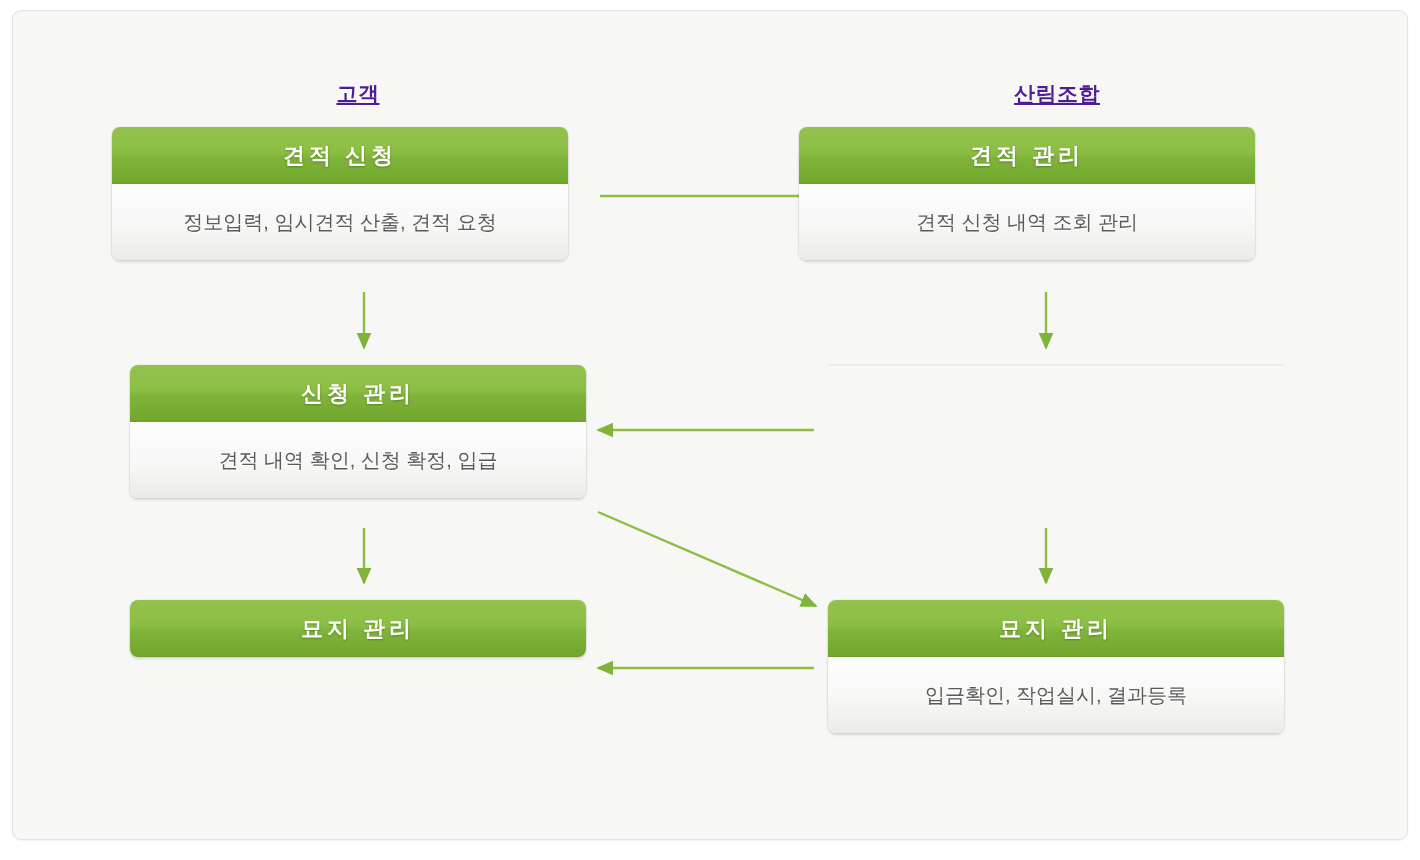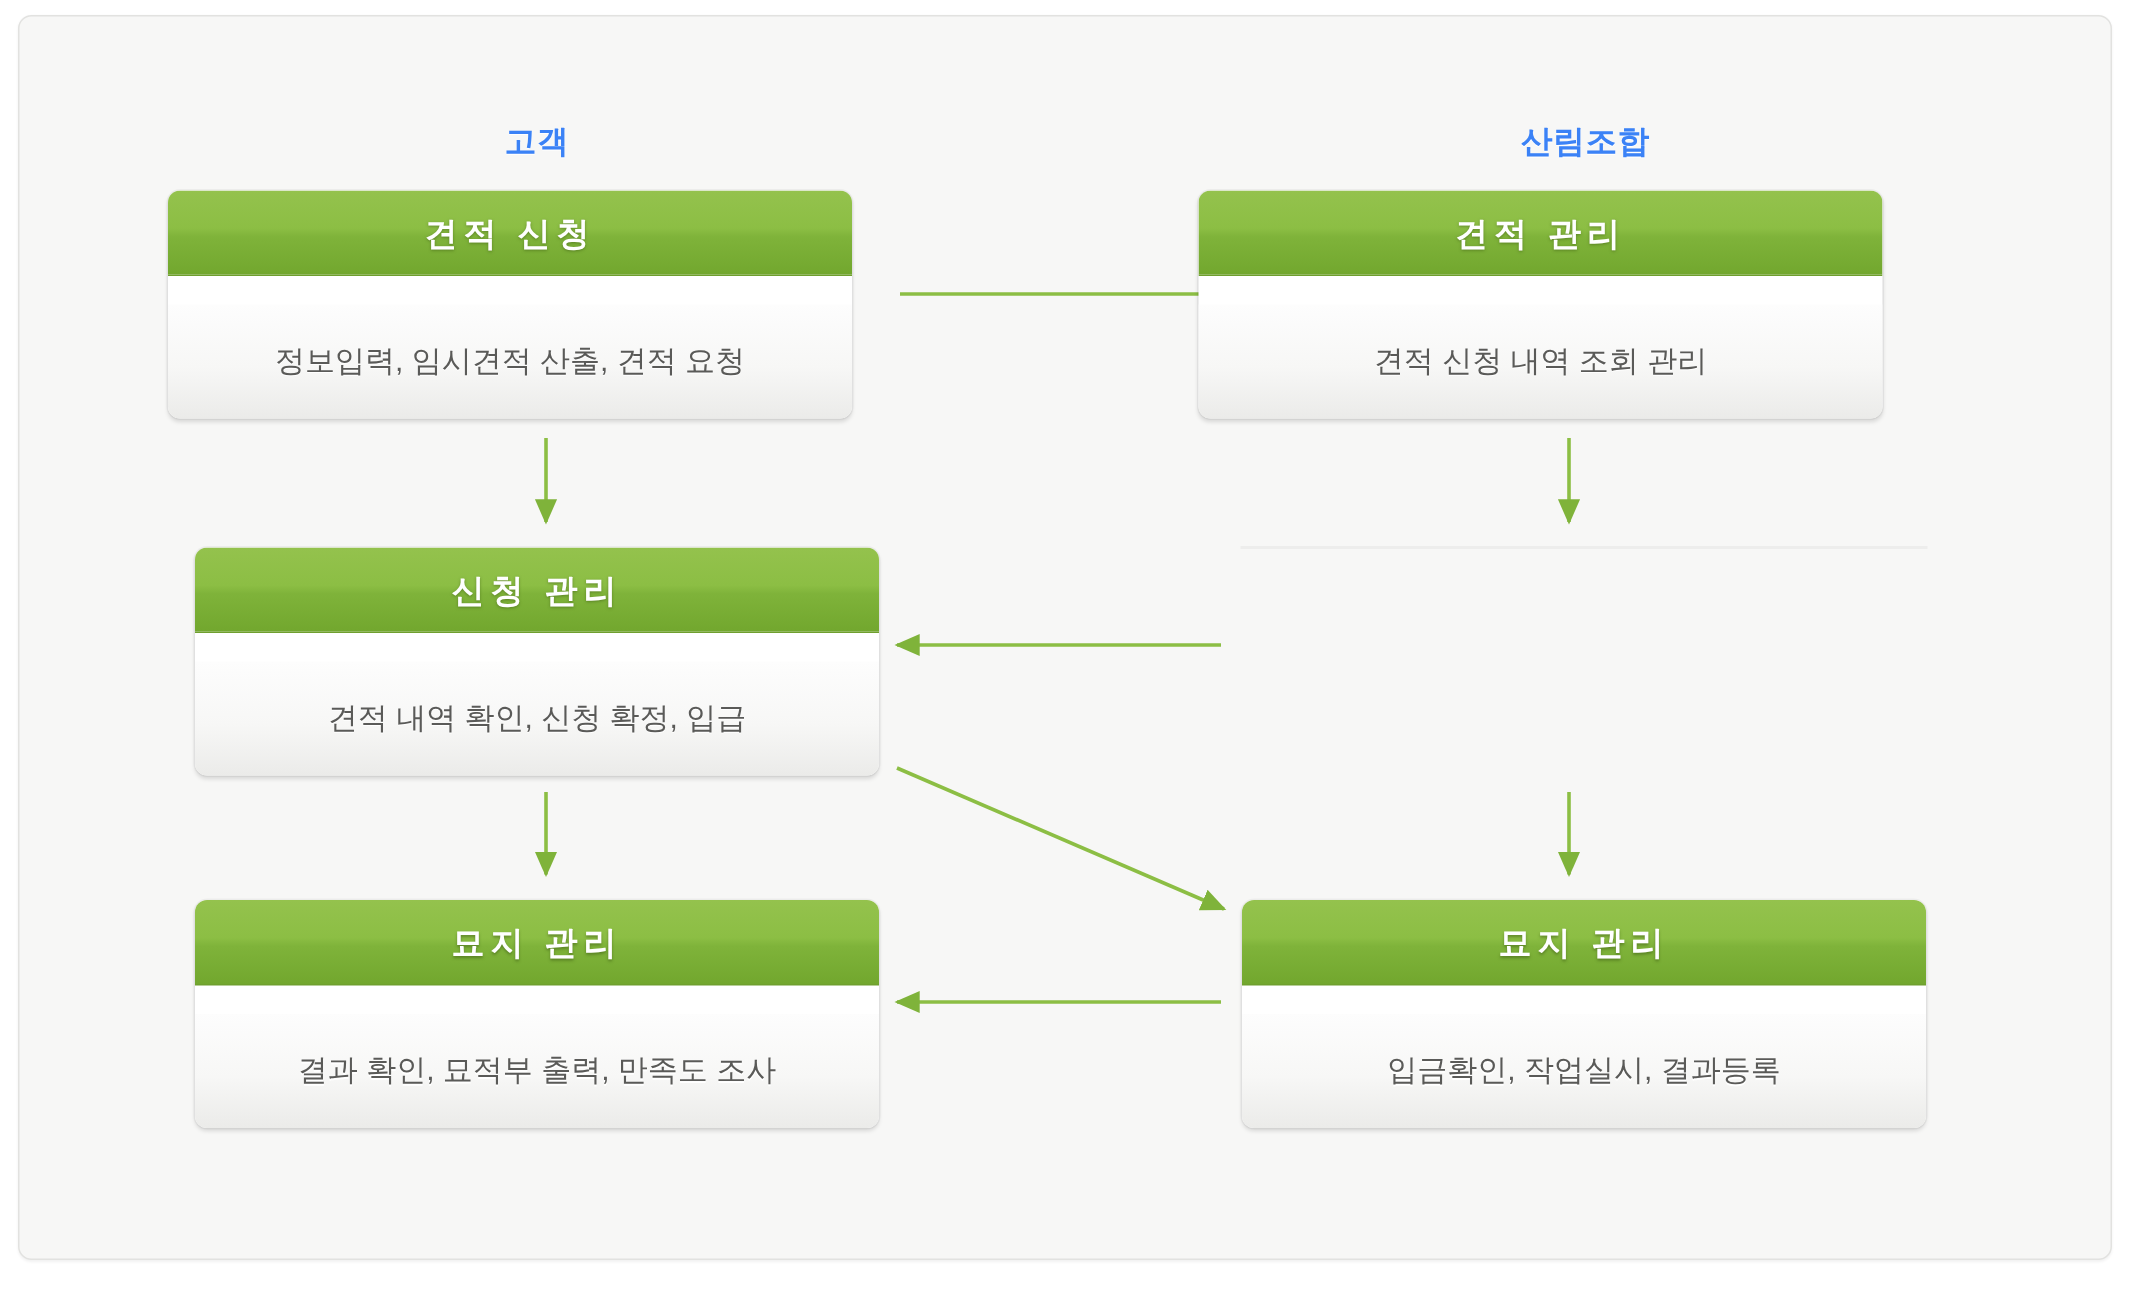--- a/index.html
+++ b/index.html
@@ -38,24 +38,25 @@
     height: 860px;
   }
 
   
   .col-title {
     position: absolute;
     width: 460px;
     text-align: center;
     font-size: 21px;
     font-weight: bold;
-    color: #3b82f6;
+    color: #4c1d95;
     letter-spacing: 0.5px;
     text-shadow: 0 1px 0 #ffffff;
     white-space: nowrap;
+    text-decoration: underline;
   }
   #title-left  { left: 128px; top: 80px; }
   #title-right { left: 827px; top: 80px; }
 
   
   .node {
     position: absolute;
     width: 456px;
     border-radius: 8px;
     background: #ffffff;
@@ -79,21 +80,20 @@
   .node-body {
     height: 76px;
     line-height: 76px;
     text-align: center;
     font-size: 20px;
     color: #5a5a58;
     background: linear-gradient(to bottom, #fdfdfd 0%, #f7f7f6 55%, #ebebe9 100%);
     text-shadow: 0 1px 0 #ffffff;
     box-sizing: border-box;
     white-space: nowrap;
-    margin-top: 19px;
   }
 
   
   #node-customer-0 { left: 112px; top: 127px; }
   #node-customer-1 { left: 130px; top: 365px; }
   #node-customer-2 { left: 130px; top: 600px; }
   #node-forest-0   { left: 799px; top: 127px; }
   #node-forest-1   { left: 828px; top: 365px; }
   #node-forest-2   { left: 828px; top: 600px; }
 
@@ -149,21 +149,20 @@
     <div class="node-body">정보입력, 임시견적 산출, 견적 요청</div>
   </div>
 
   <div id="node-customer-1" class="node">
     <div class="node-header">신청 관리</div>
     <div class="node-body">견적 내역 확인, 신청 확정, 입급</div>
   </div>
 
   <div id="node-customer-2" class="node">
     <div class="node-header">묘지 관리</div>
-    <div class="node-body">결과 확인, 묘적부 출력, 만족도 조사</div>
   </div>
 
   <div id="node-forest-0" class="node">
     <div class="node-header">견적 관리</div>
     <div class="node-body">견적 신청 내역 조회 관리</div>
   </div>
 
   <div id="node-forest-1" class="node">
   </div>
 

